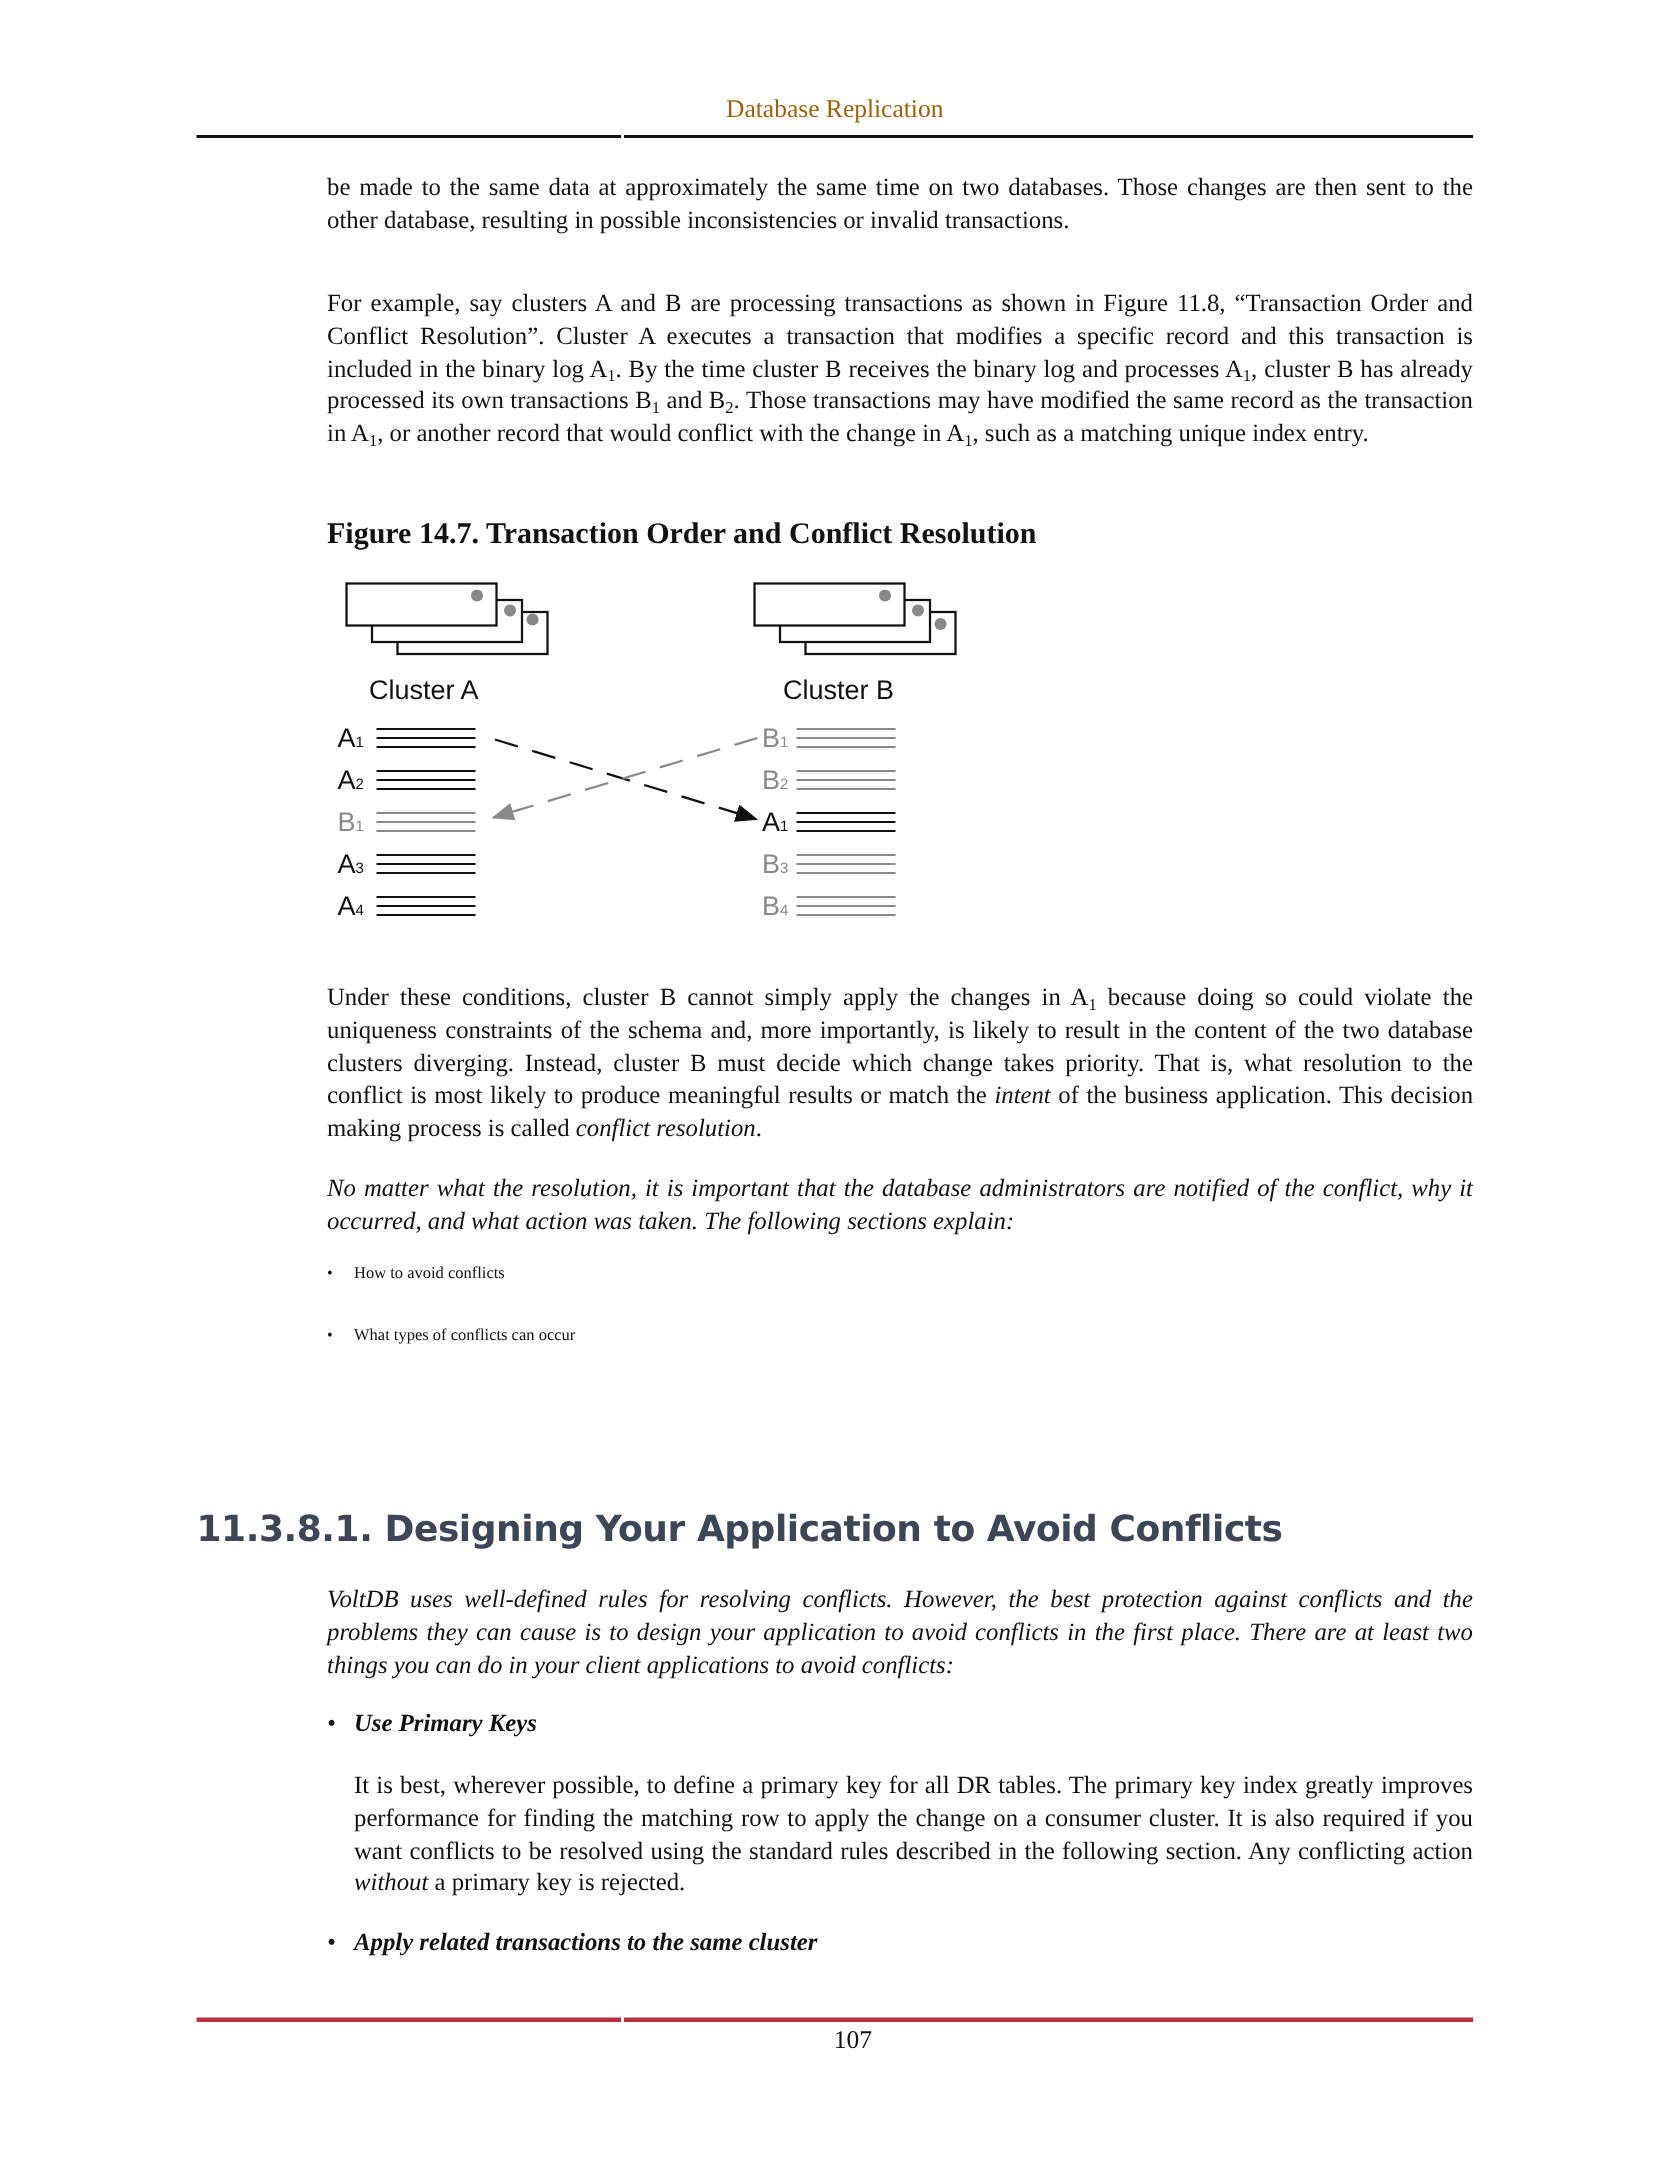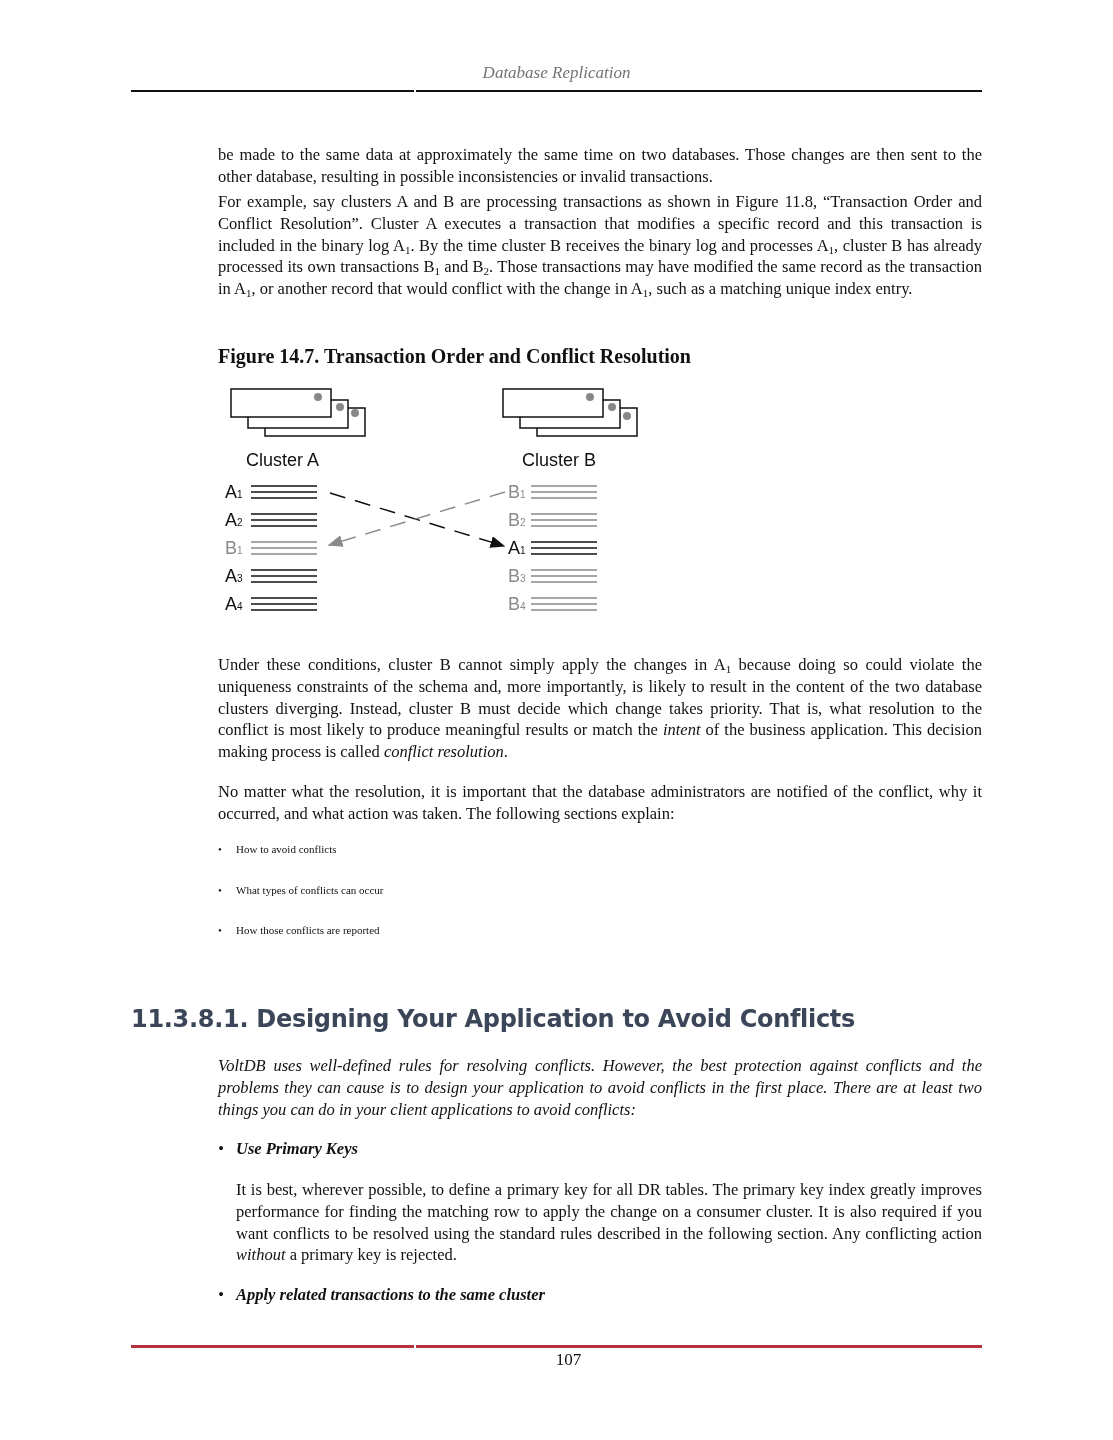--- a/index.html
+++ b/index.html
@@ -1,33 +1,33 @@
 <!DOCTYPE html>
 <html><head>
 <meta charset="utf-8">
 <style>
   html, body { margin: 0; padding: 0; background: #ffffff; }
   body { width: 1113px; height: 1440px; position: relative; overflow: hidden;
          font-family: "Liberation Serif", "DejaVu Serif", serif; color: #111; }
   .header-title { position: absolute; top: 63px; left: 0; width: 1113px; text-align: center;
-                  font-size: 17px; color: #737373; font-style: italic; }
+                  font-size: 17px; color: #a16207; }
   .rule { position: absolute; height: 2px; background: #111; }
   .rule.top-l { top: 90px; left: 131px; width: 283px; }
   .rule.top-r { top: 90px; left: 416px; width: 566px; }
   .rule.bot-l { top: 1345px; left: 131px; width: 283px; background: #b5323c; height: 3px; }
   .rule.bot-r { top: 1345px; left: 416px; width: 566px; background: #b5323c; height: 3px; }
   .page-number { position: absolute; top: 1350px; left: 12px; width: 1113px; text-align: center; font-size: 17px; }
   .content { position: absolute; left: 218px; width: 764px; font-size: 16.5px; line-height: 21.8px; }
   p { margin: 0; text-align: justify; }
-  .p1 { top: 144px; }
+  .p1 { top: 114px; }
   .p2 { top: 191px; }
   .fig-title { position: absolute; top: 345px; left: 218px; font-weight: bold; font-size: 20px; }
   .figure { position: absolute; top: 380px; left: 215px; width: 440px; height: 240px; }
   .p3 { top: 654px; }
-  .p4 { top: 781px; }
+  .p4 { top: 781px; font-style: italic; }
   .bullets { position: absolute; left: 218px; top: 843px; width: 764px; font-size: 11px; }
   .bullet { position: relative; padding-left: 18px; height: 40.7px; }
   .bullet::before { content: "•"; position: absolute; left: 0; }
   .section-heading { position: absolute; top: 1005px; left: 131px; font-family: "DejaVu Sans", sans-serif;
                      font-size: 24px; color: #3b4658; font-weight: 600; letter-spacing: -0.3px; }
   .p5 { top: 1055px; font-style: italic; }
   .bl2 { position: absolute; left: 218px; width: 764px; font-size: 16.5px; font-weight: bold; padding-left: 18px; box-sizing: border-box; font-style: italic; }
   .bl2::before { content: "•"; position: absolute; left: 0; font-weight: normal; }
   .bl2.b1 { top: 1139px; }
   .bl2.b2 { top: 1285px; }
@@ -145,21 +145,20 @@
   <line x1="290" y1="112" x2="114" y2="165" stroke="#8a8a8a" stroke-width="1.5" stroke-dasharray="16,10" marker-end="url(#arrMuted)"></line>
 </svg>
 
 <p class="content p3"><span>Under these conditions, cluster B cannot simply apply the changes in A</span><sub>1</sub><span> because doing so could violate the uniqueness constraints of the schema and, more importantly, is likely to result in the content of the two database clusters diverging. Instead, cluster B must decide which change takes priority. That is, what resolution to the conflict is most likely to produce meaningful results or match the </span><em>intent</em><span> of the business application. This decision making process is called </span><em>conflict resolution</em><span>.</span></p>
 
 <p class="content p4">No matter what the resolution, it is important that the database administrators are notified of the conflict, why it occurred, and what action was taken. The following sections explain:</p>
 
 <div class="bullets">
   <div class="bullet">How to avoid conflicts</div>
   <div class="bullet">What types of conflicts can occur</div>
-  <div class="bullet">How those conflicts are reported</div>
 </div>
 
 <div class="section-heading">11.3.8.1. Designing Your Application to Avoid Conflicts</div>
 
 <p class="content p5">VoltDB uses well-defined rules for resolving conflicts. However, the best protection against conflicts and the problems they can cause is to design your application to avoid conflicts in the first place. There are at least two things you can do in your client applications to avoid conflicts:</p>
 
 <div class="bl2 b1">Use Primary Keys</div>
 <p class="content p6"><span>It is best, wherever possible, to define a primary key for all DR tables. The primary key index greatly improves performance for finding the matching row to apply the change on a consumer cluster. It is also required if you want conflicts to be resolved using the standard rules described in the following section. Any conflicting action </span><em>without</em><span> a primary key is rejected.</span></p>
 <div class="bl2 b2">Apply related transactions to the same cluster</div>
 

